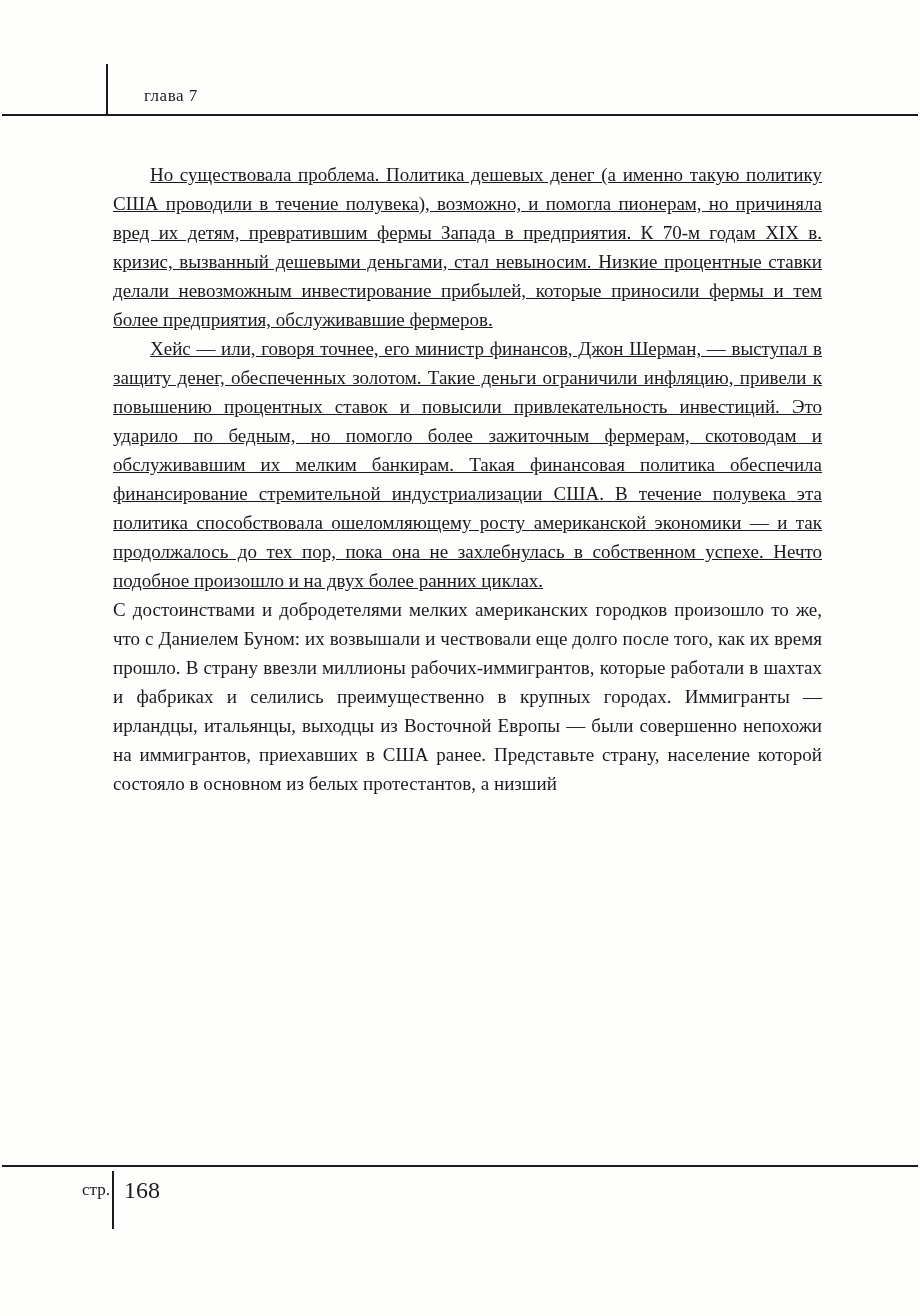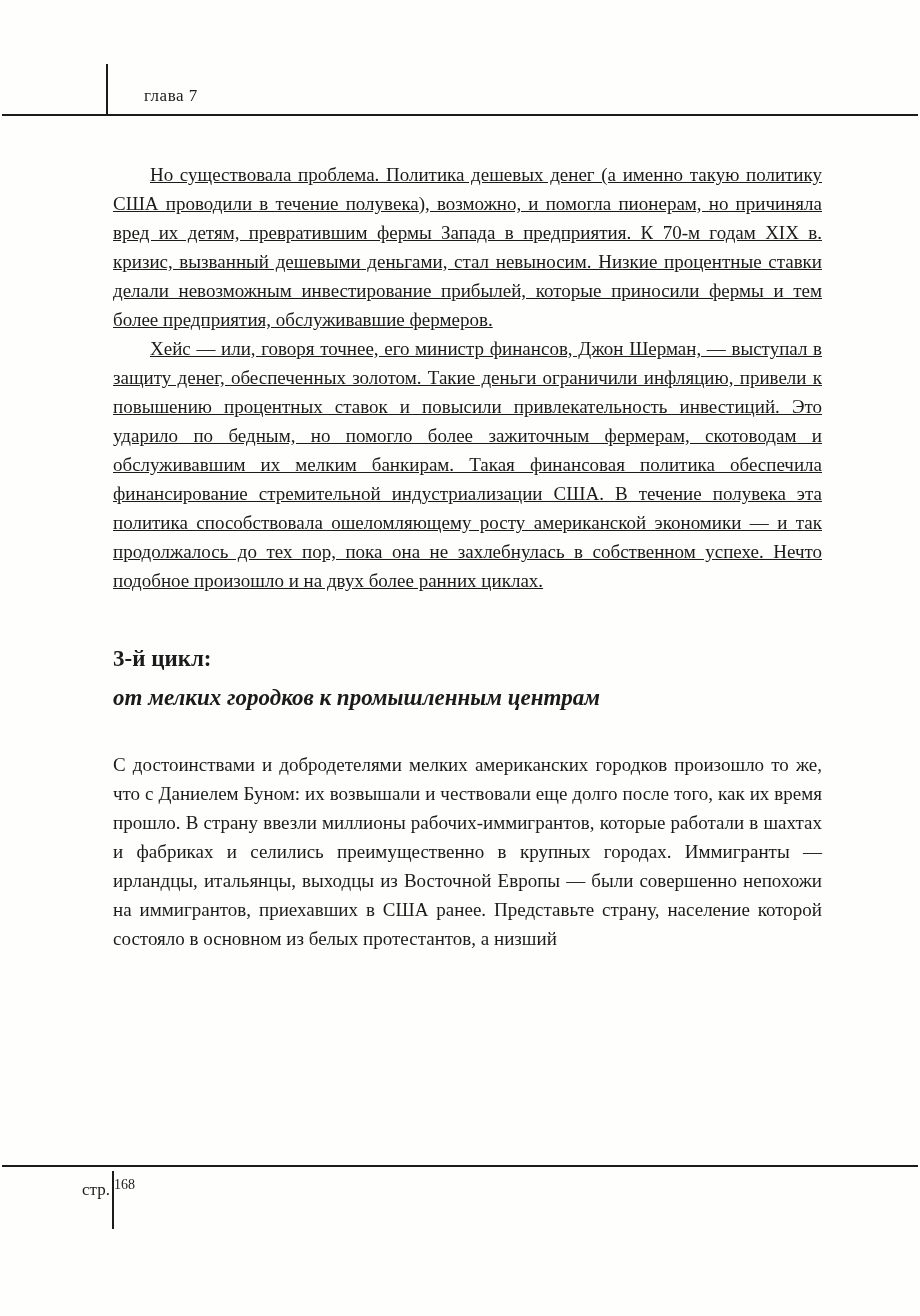--- a/index.html
+++ b/index.html
@@ -91,42 +91,38 @@
   }
   .footer-page-label {
     position: absolute;
     left: 82px;
     top: 1180px;
     font-size: 17px;
     text-align: right;
   }
   .footer-page-number {
     position: absolute;
-    left: 114px;
+    left: 124px;
     top: 1177px;
-    font-size: 14px;
+    font-size: 24px;
   }
 </style>
 </head>
 <body>
 
 <div class="page">
 
   <div class="header-vbar"></div>
   <div class="chapter-label">глава 7</div>
   <div class="header-rule"></div>
 
   <main class="body-text">
     <p class="indent">Но существовала проблема. Политика дешевых денег (а именно такую политику США проводили в течение полувека), возможно, и помогла пионерам, но причиняла вред их детям, превратившим фермы Запада в предприятия. К 70-м годам XIX в. кризис, вызванный дешевыми деньгами, стал невыносим. Низкие процентные ставки делали невозможным инвестирование прибылей, которые приносили фермы и тем более предприятия, обслуживавшие фермеров.</p>
     <p class="indent">Хейс — или, говоря точнее, его министр финансов, Джон Шерман, — выступал в защиту денег, обеспеченных золотом. Такие деньги ограничили инфляцию, привели к повышению процентных ставок и повысили привлекательность инвестиций. Это ударило по бедным, но помогло более зажиточным фермерам, скотоводам и обслуживавшим их мелким банкирам. Такая финансовая политика обеспечила финансирование стремительной индустриализации США. В течение полувека эта политика способствовала ошеломляющему росту американской экономики — и так продолжалось до тех пор, пока она не захлебнулась в собственном успехе. Нечто подобное произошло и на двух более ранних циклах.</p>
 
-    <h2 class="section-heading">
-      <span class="h-line1">3-й цикл:</span><br>
-      <span class="h-line2">от мелких городков к промышленным центрам</span>
-    </h2>
 
     <p>С достоинствами и добродетелями мелких американских городков произошло то же, что с Даниелем Буном: их возвышали и чествовали еще долго после того, как их время прошло. В страну ввезли миллионы рабочих-иммигрантов, которые работали в шахтах и фабриках и селились преимущественно в крупных городах. Иммигранты — ирландцы, итальянцы, выходцы из Восточной Европы — были совершенно непохожи на иммигрантов, приехавших в США ранее. Представьте страну, население которой состояло в основном из белых протестантов, а низший</p>
   </main>
 
   <div class="footer-rule"></div>
   <span class="footer-page-label">стр.</span>
   <div class="footer-vbar"></div>
   <span class="footer-page-number">168</span>
 
 </div>

